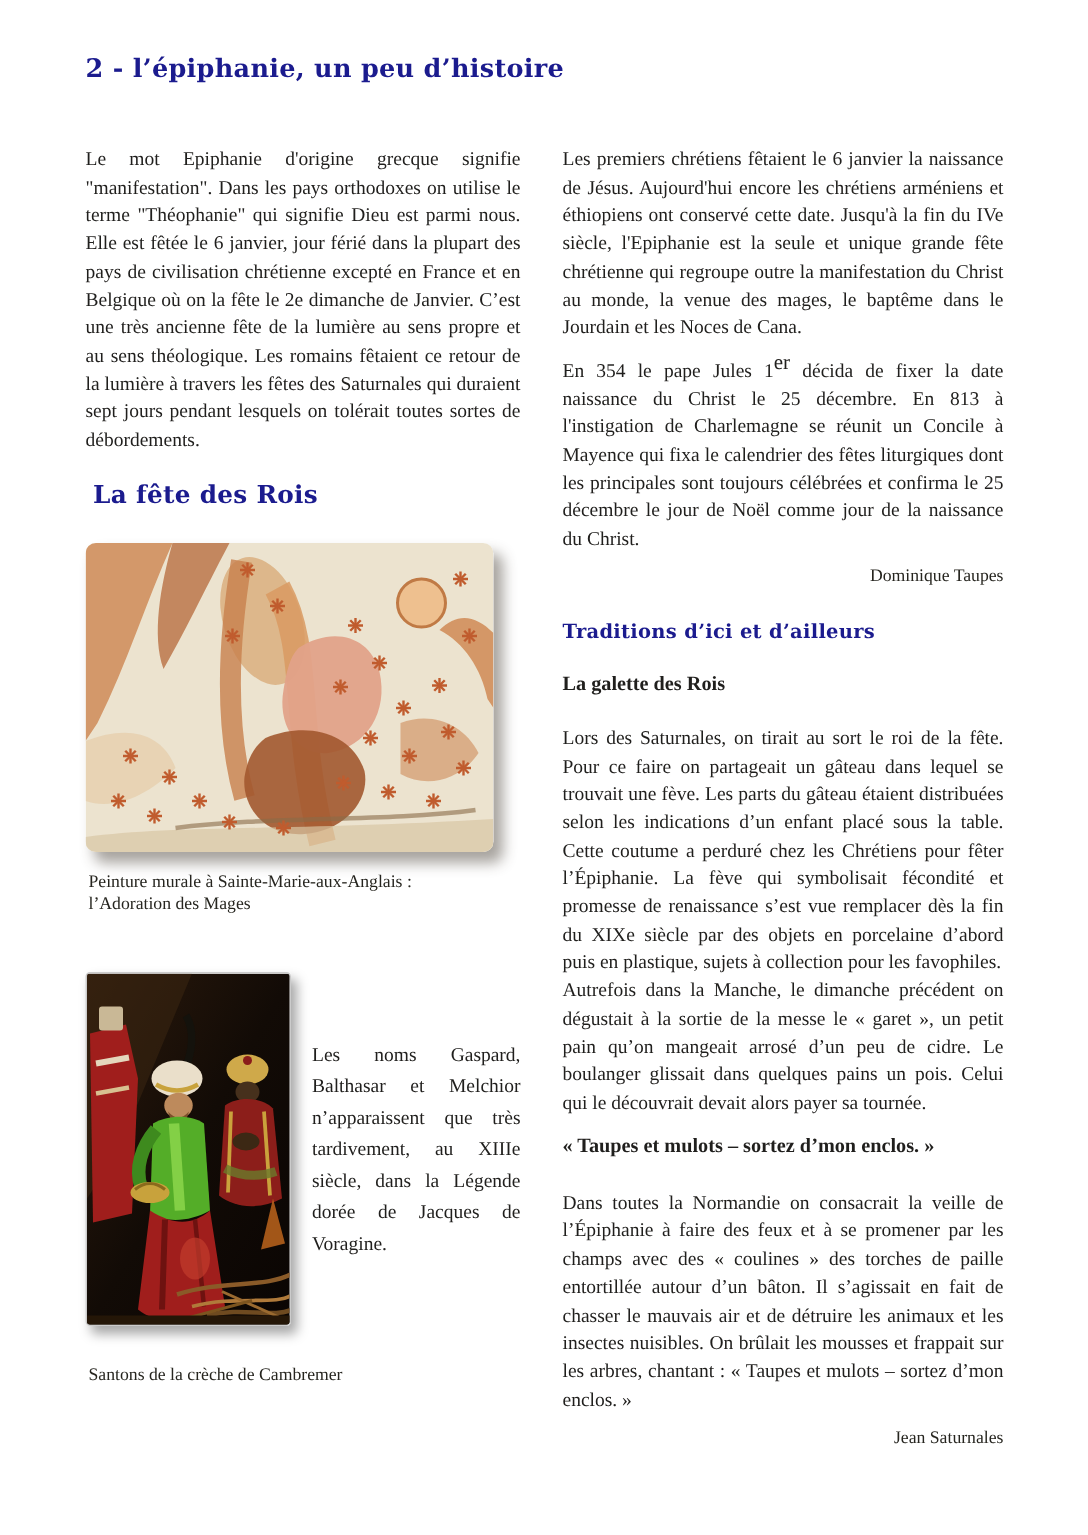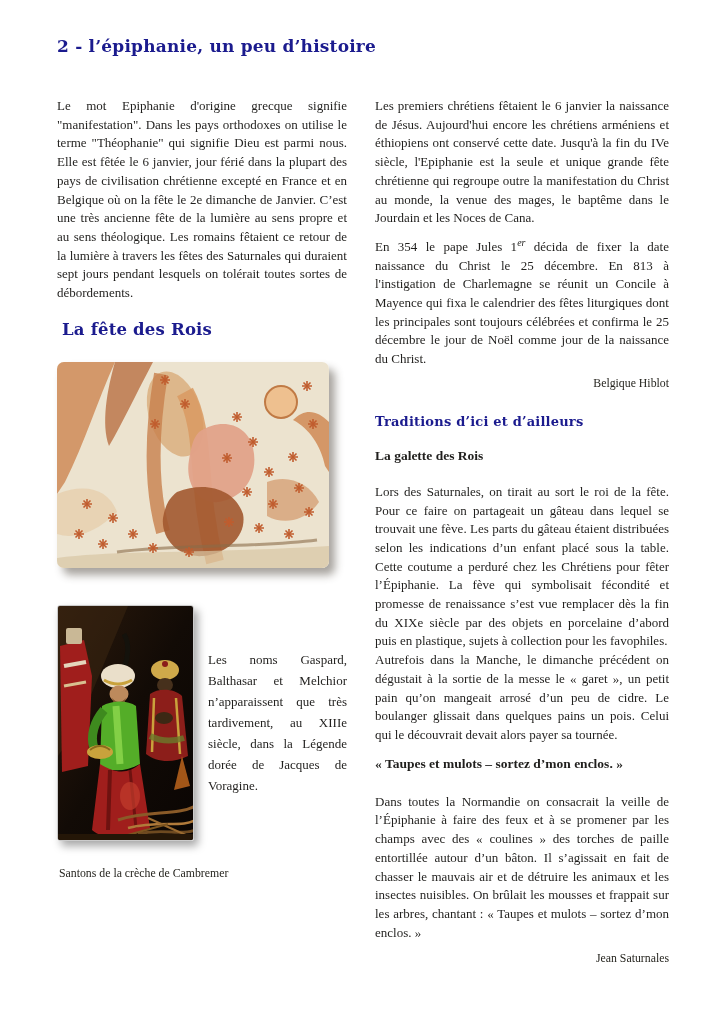--- a/index.html
+++ b/index.html
@@ -44,21 +44,21 @@
   .santons-row{margin-top:37px;display:flex;gap:14px;align-items:flex-start;}
   .photo-santons{
     width:137px;height:236px;border-radius:3px;overflow:hidden;flex:none;
     border:1px solid rgba(190,190,190,.8);
     box-shadow:4px 5px 8px rgba(0,0,0,.35);
   }
   .magi-note{width:139px;margin-top:44px;font-size:13px;line-height:21px;text-align:justify;}
   .p-follow{margin-top:10px;}
   .p-tight{margin-top:0;}
   .p-small-gap{margin-top:19px;}
-  sup{font-size:10px;line-height:0;font-style:italic;}
+  sup{font-size:14px;line-height:0;}
   svg{display:block;}
 </style>
 </head>
 <body>
 
 <div class="page">
 
   <h1 class="page-title">2 - l’épiphanie, un peu d’histoire</h1>
 
   <div class="col col-left">
@@ -113,20 +113,24 @@
           <use href="#star" x="46" y="182"></use>
             <use href="#star" x="76" y="172"></use>
             <use href="#star" x="96" y="186"></use>
           <use href="#star" x="132" y="190"></use>
             <use href="#star" x="256" y="62"></use>
             <use href="#star" x="250" y="24"></use>
         </g>
       </svg>
     </div>
 
+    <div class="caption">
+      <span>Peinture murale à Sainte-Marie-aux-Anglais :</span><br>
+      <span>l’Adoration des Mages</span>
+    </div>
 
     <div class="santons-row">
       <div class="photo photo-santons">
         <svg viewBox="0 0 137 236" width="137" height="236" preserveAspectRatio="none">
           <defs>
             <linearGradient id="sg" x1="0" y1="0" x2="1" y2="1">
               <stop offset="0" stop-color="#2c1a0c"></stop>
                 <stop offset="0.5" stop-color="#120b06"></stop>
                 <stop offset="1" stop-color="#0a0503"></stop>
             </linearGradient>
@@ -178,21 +182,21 @@
     <div class="caption caption-2">Santons de la crèche de Cambremer</div>
 
   </div>
 
   <div class="col col-right">
 
     <p class="body-p">Les premiers chrétiens fêtaient le 6 janvier la naissance de Jésus. Aujourd'hui encore les chrétiens arméniens et éthiopiens ont conservé cette date. Jusqu'à la fin du IVe siècle, l'Epiphanie est la seule et unique grande fête chrétienne qui regroupe outre la manifestation du Christ au monde, la venue des mages, le baptême dans le Jourdain et les Noces de Cana.</p>
 
     <p class="body-p p-follow"><span>En 354 le pape Jules 1</span><sup>er</sup><span> décida de fixer la date naissance du Christ le 25 décembre. En 813 à l'instigation de Charlemagne se réunit un Concile à Mayence qui fixa le calendrier des fêtes liturgiques dont les principales sont toujours célébrées et confirma le 25 décembre le jour de Noël comme jour de la naissance du Christ.</span></p>
 
-    <p class="author">Belgique Hiblot</p>
+    <p class="author">Dominique Taupes</p>
 
     <h2 class="section-h2">Traditions d’ici et d’ailleurs</h2>
 
     <h3 class="sub-h">La galette des Rois</h3>
 
     <p class="body-p p-small-gap">Lors des Saturnales, on tirait au sort le roi de la fête. Pour ce faire on partageait un gâteau dans lequel se trouvait une fève. Les parts du gâteau étaient distribuées selon les indications d’un enfant placé sous la table. Cette coutume a perduré chez les Chrétiens pour fêter l’Épiphanie. La fève qui symbolisait fécondité et promesse de renaissance s’est vue remplacer dès la fin du XIXe siècle par des objets en porcelaine d’abord puis en plastique, sujets à collection pour les favophiles.</p>
 
     <p class="body-p p-tight">Autrefois dans la Manche, le dimanche précédent on dégustait à la sortie de la messe le « garet », un petit pain qu’on mangeait arrosé d’un peu de cidre. Le boulanger glissait dans quelques pains un pois. Celui qui le découvrait devait alors payer sa tournée.</p>
 
     <h3 class="bold-quote-h">« Taupes et mulots – sortez d’mon enclos. »</h3>

